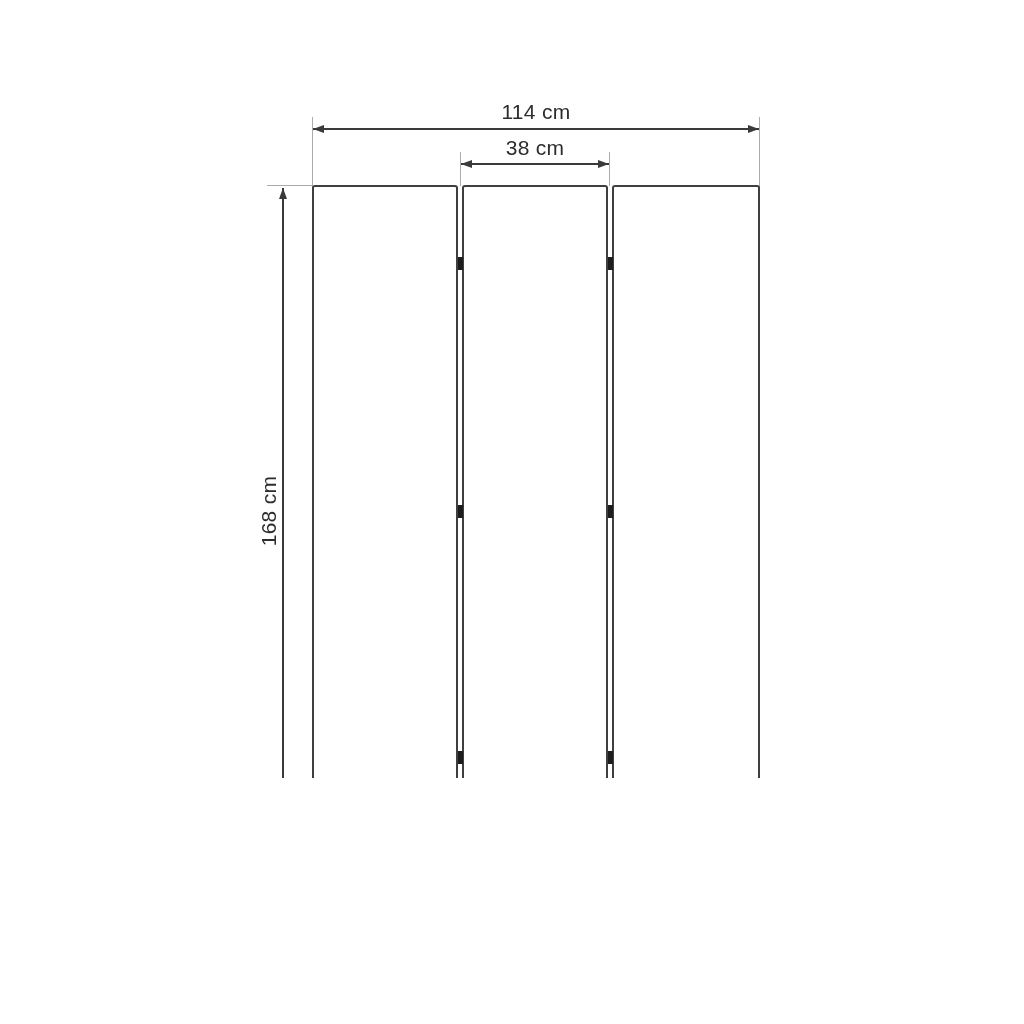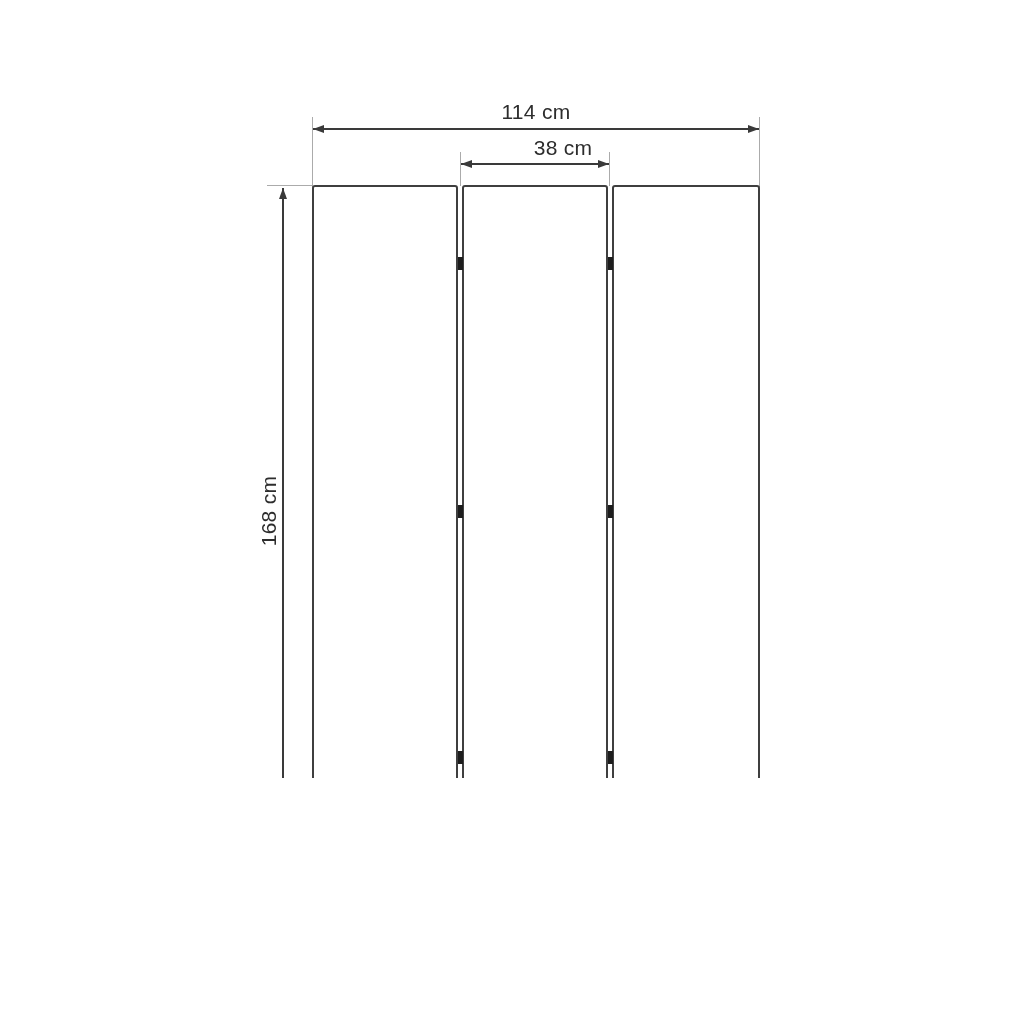--- a/index.html
+++ b/index.html
@@ -121,16 +121,16 @@
   <div class="hinge" style="left:458px; top:751px"></div>
   <div class="hinge" style="left:608px; top:257px"></div>
   <div class="hinge" style="left:608px; top:505px"></div>
   <div class="hinge" style="left:608px; top:751px"></div>
 
   <div class="dim-h" style="left:313px; top:128px; width:446px"></div>
   <div class="dim-h" style="left:461px; top:163px; width:148px"></div>
   <div class="dim-v" style="left:282px; top:188px; height:647px"></div>
 
   <div class="label" style="left:312px; top:100px; width:448px">114 cm</div>
-  <div class="label" style="left:488px; top:136px; width:150px">38 cm</div>
+  <div class="label" style="left:460px; top:136px; width:150px">38 cm</div>
   <div class="label rotated" style="left:207px; top:499px; width:124px">168 cm</div>
 
 </div>
 
 </body></html>

